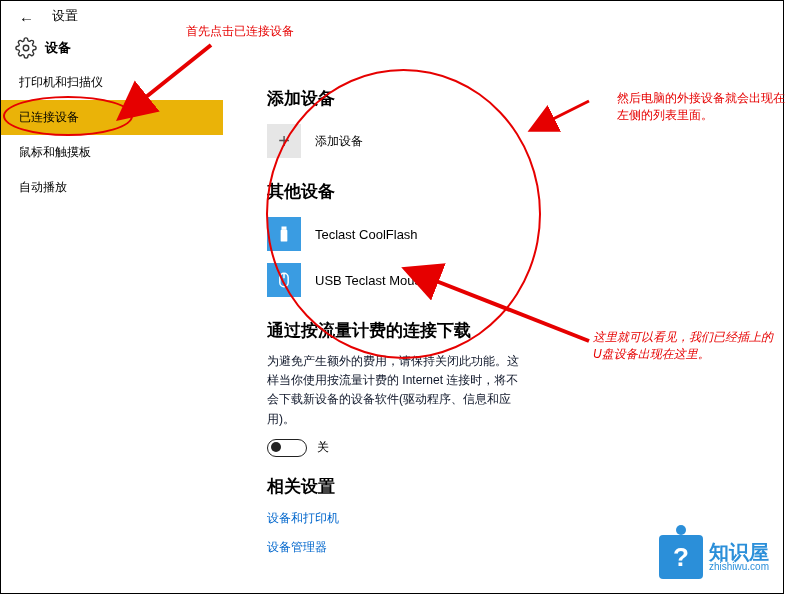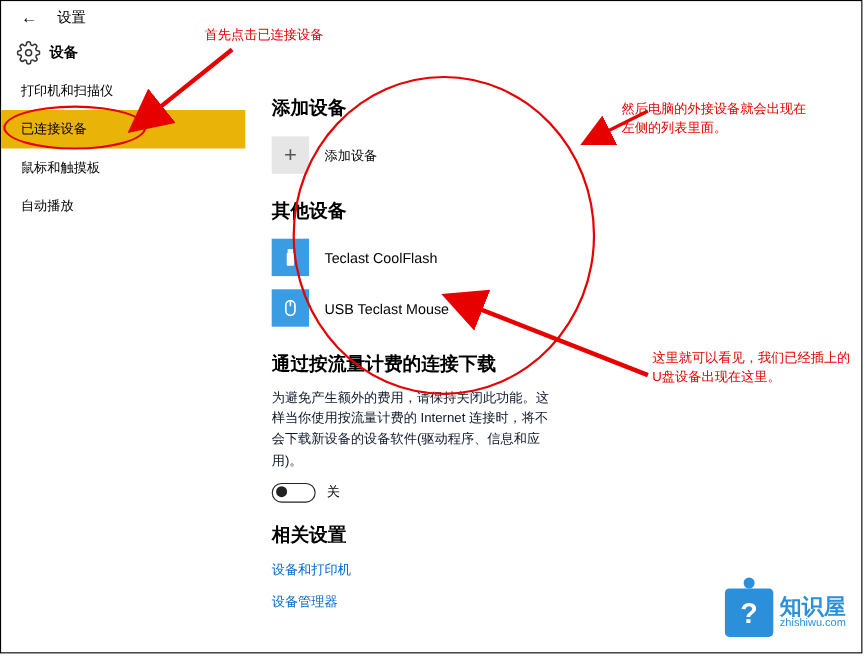--- a/index.html
+++ b/index.html
@@ -6,21 +6,21 @@
     body { font-family: "Microsoft YaHei", "Segoe UI", sans-serif; width: 786px; height: 596px; overflow: hidden; position: relative; background: #fff; }
     .border { position: absolute; top: 0; left: 0; width: 784px; height: 594px; border: 1px solid #000; }
     
     .header { display: flex; align-items: center; padding: 6px 18px; font-size: 13px; }
     .back-arrow { margin-right: 18px; font-size: 15px; cursor: pointer; }
     
     .device-header { display: flex; align-items: center; padding: 6px 14px; }
     .gear-icon { width: 22px; height: 22px; margin-right: 8px; }
     .device-title { font-weight: bold; font-size: 13px; }
     
-    .main { display: flex; height: calc(100% - 65px); }
+    .main { display: flex; height: calc(100% - 65px); gap: 20px; }
     .sidebar { width: 222px; }
     .sidebar-item { padding: 9px 18px; font-size: 12px; cursor: pointer; }
     .sidebar-item.active { background: #eab308; }
     
     .content { flex: 1; padding: 16px 24px 0 24px; position: relative; }
     .section-title { font-size: 17px; font-weight: 600; margin-bottom: 14px; margin-top: 6px; }
     
     .add-device-row { display: flex; align-items: center; margin-bottom: 22px; }
     .plus-box { width: 34px; height: 34px; background: #e6e6e6; display: flex; align-items: center; justify-content: center; font-size: 20px; color: #555; margin-right: 14px; }
     .add-label { font-size: 12px; }
@@ -118,22 +118,22 @@
       <div class="related-title">相关设置</div>
       <span class="link">设备和打印机</span>
       <span class="link">设备管理器</span>
     </div>
   </div>
 
   <div class="ellipse" style="left:2px; top:95px; width:130px; height:40px;"></div>
   <div class="ellipse" style="left:265px; top:68px; width:275px; height:290px;"></div>
 
   <div class="annotation" style="left:185px; top:22px;">首先点击已连接设备</div>
-  <div class="annotation" style="left:564px; top:90px; width:170px;">然后电脑的外接设备就会出现在左侧的列表里面。</div>
-  <div class="annotation" style="left:592px; top:316px; width:180px;">这里就可以看见，我们已经插上的U盘设备出现在这里。</div>
+  <div class="annotation" style="left:616px; top:90px; width:170px;font-family:Liberation Mono, monospace;">然后电脑的外接设备就会出现在左侧的列表里面。</div>
+  <div class="annotation" style="left:592px; top:328px; width:180px;font-style:italic;">这里就可以看见，我们已经插上的U盘设备出现在这里。</div>
 
   <svg class="arrow" style="left:0; top:0; width:786px; height:596px; pointer-events:none;">
     <defs>
         <marker id="ah" markerWidth="12" markerHeight="12" refX="2" refY="5" orient="auto">
           <polygon points="0,0 10,5 0,10" fill="#e60000"></polygon>
         </marker>
       </defs>
     <line x1="210" y1="44" x2="140" y2="100" stroke="#e60000" stroke-width="4" marker-end="url(#ah)"></line>
     <line x1="588" y1="100" x2="548" y2="120" stroke="#e60000" stroke-width="3" marker-end="url(#ah)"></line>
     <line x1="588" y1="340" x2="430" y2="278" stroke="#e60000" stroke-width="4" marker-end="url(#ah)"></line>

